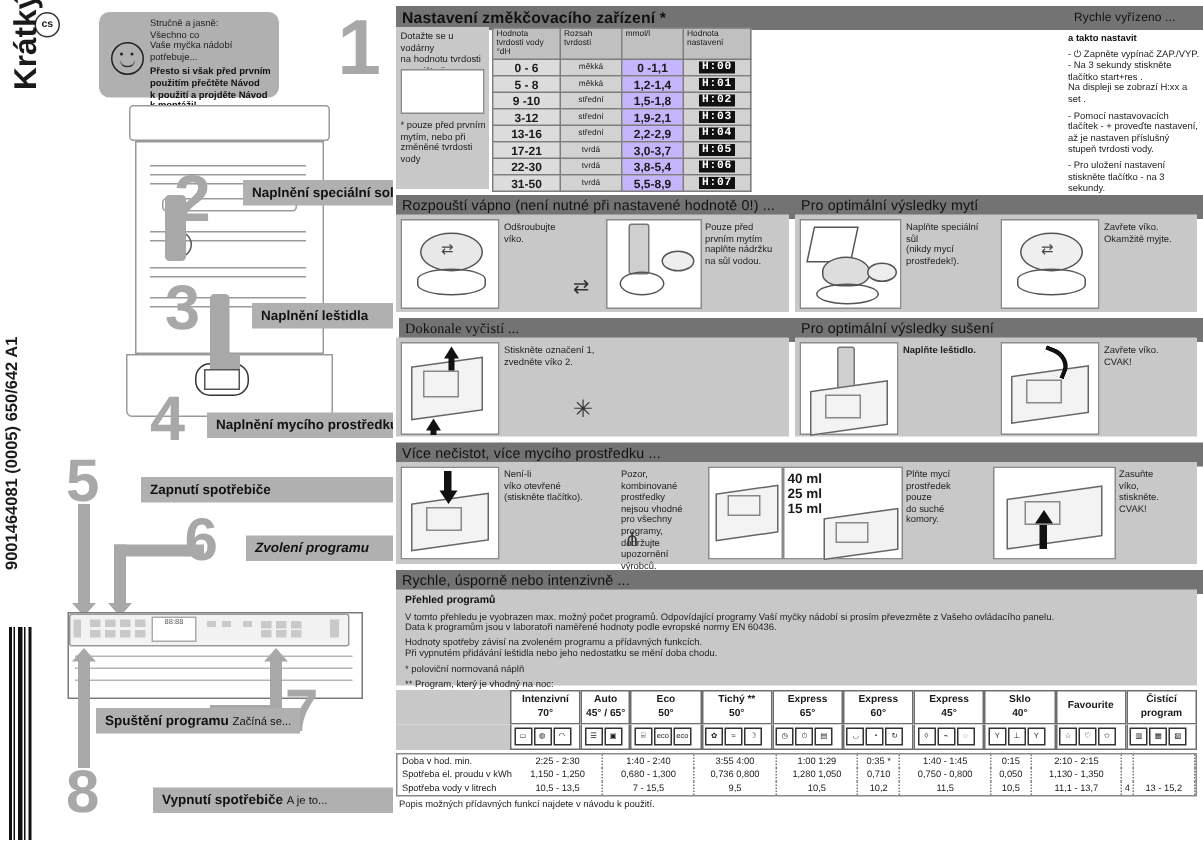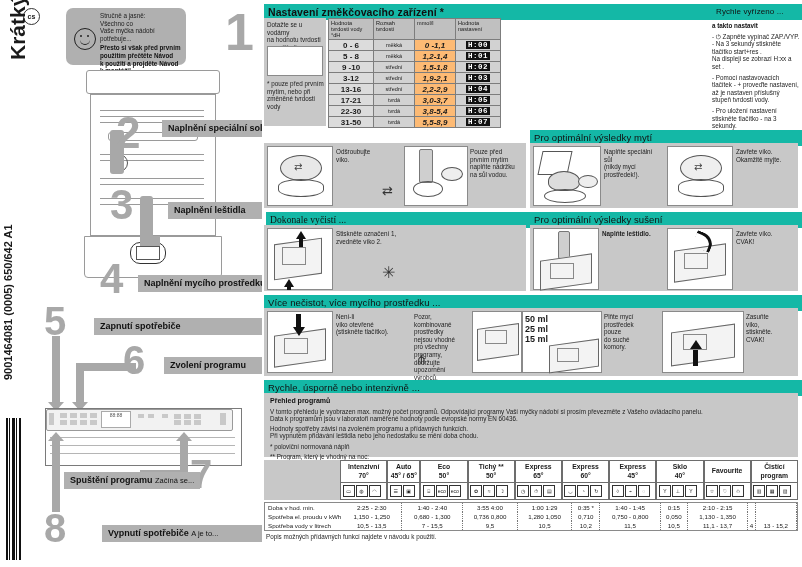--- a/index.html
+++ b/index.html
@@ -2,21 +2,21 @@
 <html><head>
 <meta charset="utf-8">
 <style>
   html,body{margin:0;padding:0;background:#ffffff;}
   body{width:802px;height:567px;overflow:hidden;
        font-family:"Liberation Sans","DejaVu Sans",sans-serif;color:#1a1a1a;}
   #page{position:relative;width:802px;height:567px;background:#fff;}
 
   
   .abs{position:absolute;}
-  .hdr{background:#14b8a6;color:#111;font-size:9.5px;padding:2px 4px;
+  .hdr{background:#737373;color:#111;font-size:9.5px;padding:2px 4px;
        letter-spacing:.1px;line-height:12px;}
   .panel{background:#c8c8c8;}
   .wbox{background:#fff;border:1px solid #8a8a8a;}
   .cap{font-size:6.3px;line-height:7.6px;color:#1d1d1d;}
   .capb{font-size:6.3px;line-height:7.6px;color:#111;font-weight:bold;}
   .bignum{font-weight:bold;color:#a8a8a8;line-height:.8;}
 
   
   #leftcol{left:0;top:0;width:262px;height:567px;background:#fff;}
   #title{left:6px;top:60px;width:300px;transform:rotate(-90deg);
@@ -60,21 +60,21 @@
   
   #right{left:262px;top:0;width:540px;height:567px;background:#fff;}
 
   
   .htable{border-collapse:collapse;font-size:6.5px;}
   .htable td{border:1px solid #7d7d7d;padding:0 2px;height:10px;
              background:#d2d2d2;text-align:center;}
   .htable td.hcol{background:#c0c0c0;font-size:5.6px;text-align:left;
              vertical-align:top;padding:1px 2px;height:16px;}
   .htable td.rng{font-size:8px;font-weight:bold;background:#dcdcdc;}
-  .htable td.mm{font-size:8px;font-weight:bold;background:#fdba74;font-style:italic;}
+  .htable td.mm{font-size:8px;font-weight:bold;background:#c4b5fd;}
   .htable td.lvl{font-size:5.5px;background:#d2d2d2;}
   .hval{background:#111;color:#fff;font-family:"Liberation Mono","DejaVu Sans Mono",monospace;
         font-size:7.5px;font-weight:bold;padding:0 2px;display:inline-block;
         letter-spacing:.5px;}
 
   
   #ptable{border-collapse:separate;border-spacing:0;font-size:6px;width:100%;}
   .pcell{border:1px solid #6d6d6d;background:#fff;text-align:center;
          font-size:6.8px;font-weight:bold;line-height:8.5px;padding:2px 1px;}
   .picon{border:1px solid #6d6d6d;border-top:none;background:#fff;height:14px;}
@@ -151,21 +151,21 @@
 
     <div class="abs bignum" style="left:100px;top:262px;font-size:42px;">4</div>
     <div class="abs stepband" style="left:138px;top:275px;width:124px;">Naplnění mycího prostředku</div>
 
     <div class="abs bignum" style="left:44px;top:305px;font-size:40px;">5</div>
     <div class="abs stepband" style="left:74px;top:318px;width:158px;margin-left:20px;">Zapnutí spotřebiče</div>
     <div class="abs arrowbar" style="left:52px;top:336px;width:8px;height:68px;"></div>
     <div class="abs" style="left:48px;top:402px;width:0;height:0;border-left:8px solid transparent;border-right:8px solid transparent;border-top:9px solid #a8a8a8;"></div>
 
     <div class="abs bignum" style="left:123px;top:344px;font-size:40px;">6</div>
-    <div class="abs stepband" style="left:164px;top:357px;width:98px;">Zvolení programu</div>
+    <div class="abs stepband" style="left:164px;top:357px;width:98px;font-style:italic;">Zvolení programu</div>
     <div class="abs arrowbar" style="left:76px;top:363px;width:60px;height:8px;"></div>
     <div class="abs arrowbar" style="left:76px;top:363px;width:8px;height:42px;"></div>
     <div class="abs" style="left:72px;top:402px;width:0;height:0;border-left:8px solid transparent;border-right:8px solid transparent;border-top:9px solid #a8a8a8;"></div>
 
     <div class="abs" id="cpanel">
       <div id="cpbar">
         <div class="cpbtn" style="left:3px;top:4px;width:5px;height:12px;"></div>
         <div class="cpbtn" style="left:14px;top:4px;"></div>
         <div class="cpbtn" style="left:24px;top:4px;"></div>
         <div class="cpbtn" style="left:34px;top:4px;"></div>
@@ -305,20 +305,21 @@
     <div class="abs" style="left:450px;top:22px;width:88px;">
       <div class="capb" style="margin-bottom:3px;">a takto nastavit</div>
       <div class="cap">- ⏻ Zapněte vypínač ZAP./VYP.</div>
       <div class="cap">- Na 3 sekundy stiskněte tlačítko  start+res .</div>
       <div class="cap">Na displeji se zobrazí H:xx a  set .</div>
       <div class="cap" style="margin-top:3px;">- Pomocí nastavovacích tlačítek - + proveďte nastavení,</div>
       <div class="cap">až je nastaven příslušný stupeň tvrdosti vody.</div>
       <div class="cap" style="margin-top:3px;">- Pro uložení nastavení stiskněte tlačítko - na 3 sekundy.</div>
     </div>
 
+    <div class="abs hdr" style="left:2px;top:130px;width:260px;">Rozpouští vápno (není nutné při nastavené hodnotě 0!) ...</div>
     <div class="abs hdr" style="left:268px;top:130px;width:268px;">Pro optimální výsledky mytí</div>
     <div class="abs panel" style="left:2px;top:143px;width:262px;height:65px;">
       <div class="abs wbox" style="left:3px;top:3px;width:64px;height:58px;">
         <div class="abs" style="left:12px;top:8px;width:40px;height:24px;border:1.2px solid #555;border-radius:50%;background:#e8e8e8;"></div>
         <div class="abs" style="left:26px;top:14px;font-size:10px;color:#444;">⇄</div>
         <div class="abs" style="left:10px;top:32px;width:44px;height:16px;border:1.2px solid #555;border-radius:50%/40%;"></div>
       </div>
       <div class="cap" style="position:absolute;left:72px;top:5px;width:48px;">
         <div>Odšroubujte</div>
         <div>víko.</div>
@@ -421,21 +422,21 @@
         <div>upozornění</div>
         <div>výrobců.</div>
       </div>
       <div class="abs" style="left:152px;top:44px;font-size:13px;color:#333;">⋔</div>
       <div class="abs wbox" style="left:208px;top:3px;width:48px;height:60px;">
         <div class="abs" style="left:4px;top:14px;width:40px;height:30px;border:1.2px solid #666;transform:skewY(-8deg);background:#f3f3f3;"></div>
         <div class="abs" style="left:12px;top:18px;width:20px;height:12px;border:1px solid #888;"></div>
       </div>
       <div class="abs wbox" style="left:258px;top:3px;width:78px;height:60px;">
         <div style="font-size:9px;font-weight:bold;line-height:10px;padding:2px 0 0 2px;">
-          <div>50 ml</div>
+          <div>40 ml</div>
           <div>25 ml</div>
           <div>15 ml</div>
         </div>
         <div class="abs" style="left:26px;top:30px;width:48px;height:26px;border:1.2px solid #666;transform:skewY(-8deg);background:#f3f3f3;"></div>
         <div class="abs" style="left:34px;top:36px;width:20px;height:12px;border:1px solid #888;"></div>
       </div>
       <div class="cap" style="position:absolute;left:340px;top:5px;width:52px;">
         <div>Plňte mycí</div>
         <div>prostředek</div>
         <div>pouze</div>

